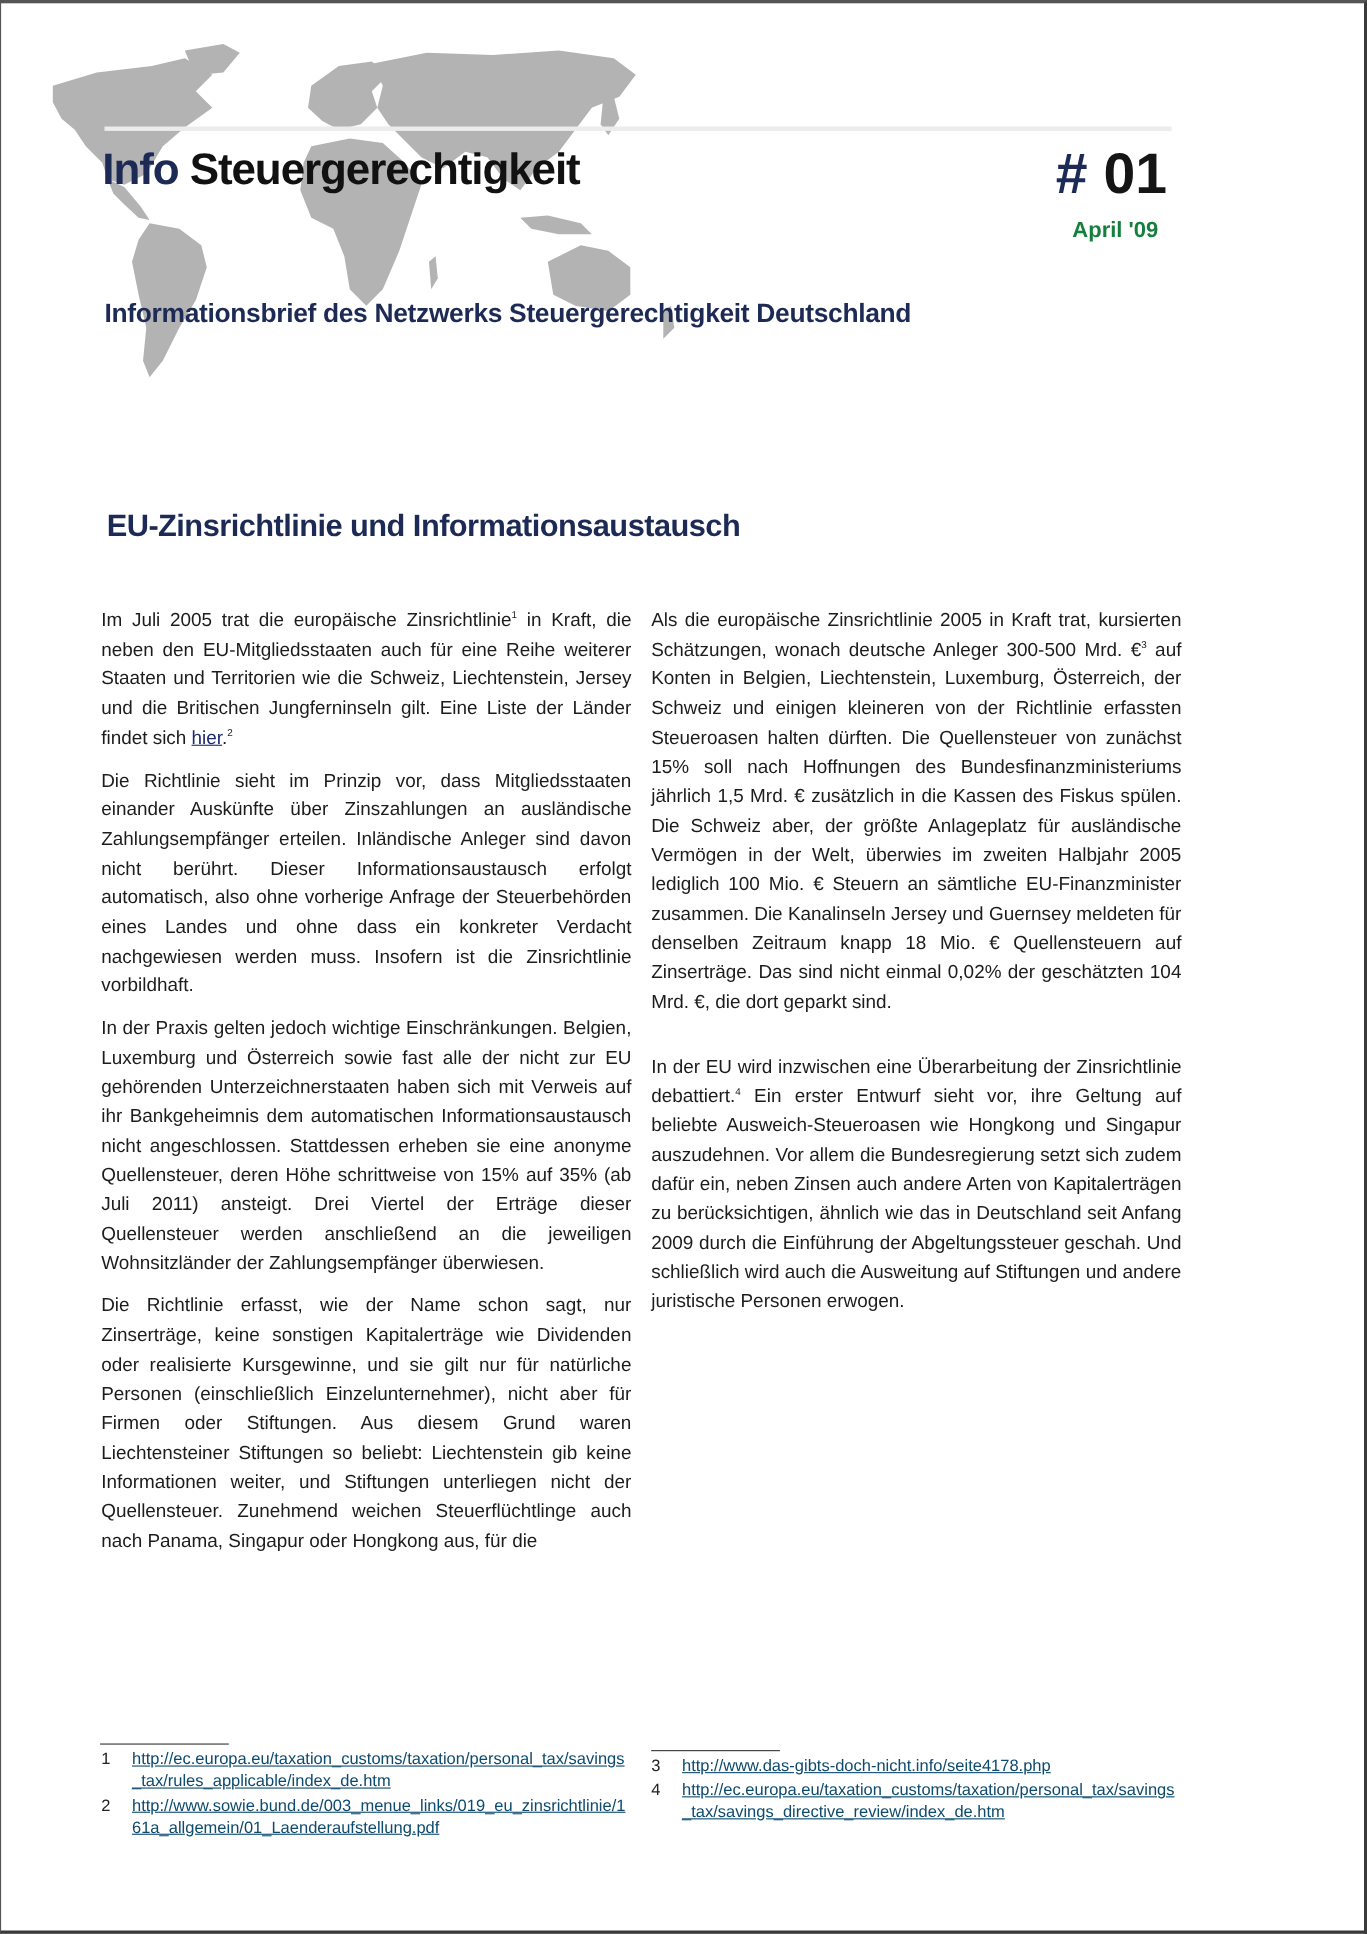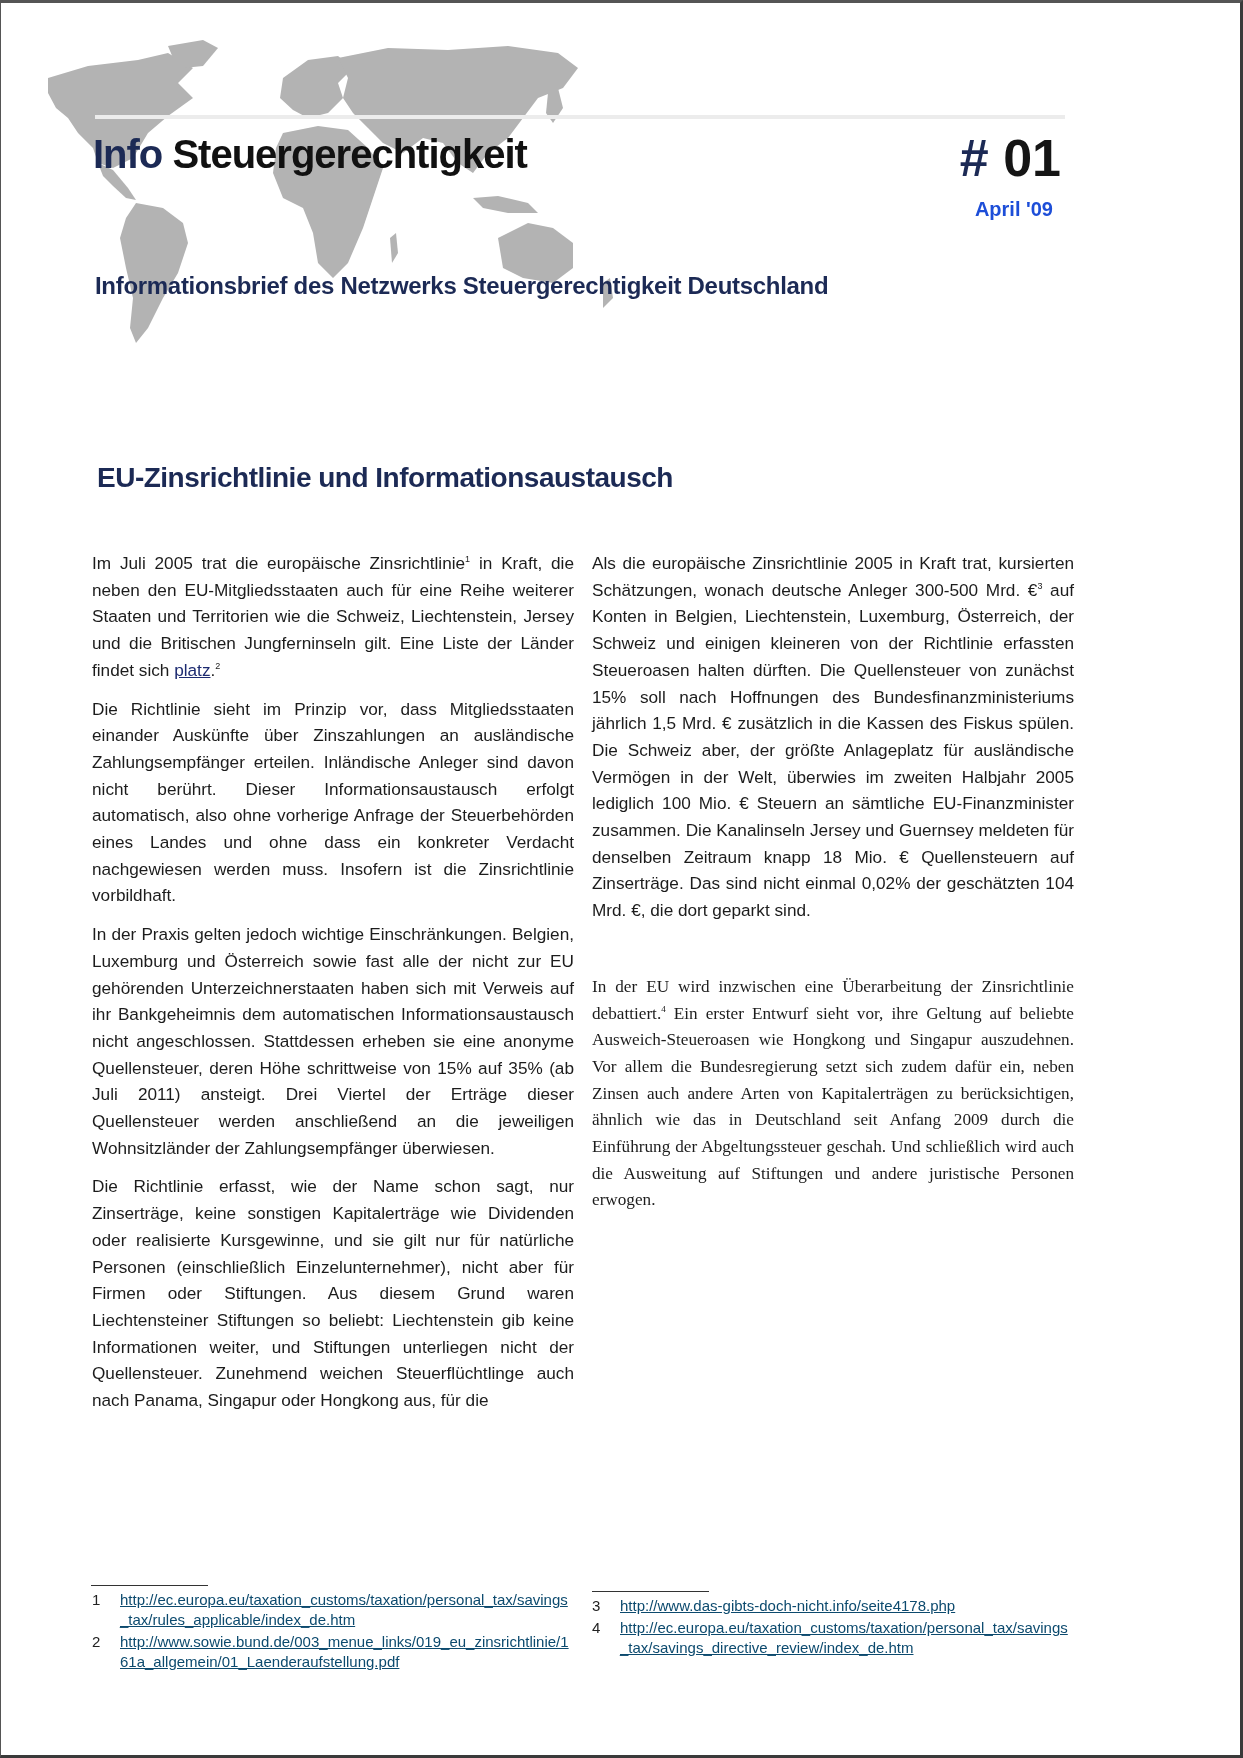--- a/index.html
+++ b/index.html
@@ -21,39 +21,39 @@
       position: absolute; left: 93px; top: 132px;
       font-size: 40px; font-weight: bold; letter-spacing: -1px; color: #111111;
       font-family: "Liberation Sans", sans-serif;
     }
     .masthead-title .info { color: #1c2a55; margin-top: 20px; }
     .issue-number {
       position: absolute; right: 182px; top: 128px; font-size: 52px; font-weight: bold; color: #151515;
     }
     .issue-number .hash { color: #1c2a55; }
     .issue-date {
-      position: absolute; right: 190px; top: 198px; font-size: 20px; font-weight: bold; color: #1d4ed8;
+      position: absolute; right: 190px; top: 198px; font-size: 20px; font-weight: bold; color: #15803d;
     }
     .subtitle {
       position: absolute; left: 95px; top: 272px; font-size: 24px; font-weight: bold; color: #1c2a55;
       letter-spacing: -0.3px;
     }
     .article-title {
       position: absolute; left: 93px; top: 458px; font-size: 28px; font-weight: bold; color: #1c2a55;
       letter-spacing: -0.5px;
     }
     .column {
       position: absolute; top: 550px; width: 482px;
       font-size: 17.2px; line-height: 26.7px; text-align: justify; hyphens: manual;
       color: #1c1c1c;
     }
     .col-left { left: 92px; }
     .col-right { left: 592px; }
     .column p { margin: 0 0 12px 0; }
-    .column p.spaced { margin-top: 50px; font-family: Liberation Serif, serif; }
+    .column p.spaced { margin-top: 32px; }
     sup { font-size: 9px; line-height: 0; vertical-align: super; }
     a.inline-link { color: #1c2a70; text-decoration: underline; }
     .fn-rule { position: absolute; height: 1px; background: #333333; width: 117px; }
     .fn-rule.left { left: 91px; top: 1585px; }
     .fn-rule.right { left: 592px; top: 1591px; }
     .footnotes { position: absolute; font-size: 15px; line-height: 20px; width: 480px; }
     .footnotes.left { left: 92px; top: 1590px; }
     .footnotes.right { left: 592px; top: 1596px; }
     .fn { display: flex; margin-bottom: 2px; }
     .fn-num { width: 28px; flex: 0 0 28px; color: #222; }
@@ -100,21 +100,21 @@
   <span>01</span>
 </div>
 <div class="issue-date">April '09</div>
 
 <div class="subtitle">Informationsbrief des Netzwerks Steuergerechtigkeit Deutschland</div>
 
 <h1 class="article-title" style="margin:4px;">EU-Zinsrichtlinie und Informationsaustausch</h1>
 
 <div class="column col-left">
   <p>
-    <span>Im Juli 2005 trat die europäische Zinsrichtlinie</span><sup>1</sup><span> in Kraft, die neben den EU-Mitgliedsstaaten auch für eine Reihe weiterer Staaten und Territorien wie die Schweiz, Liechtenstein, Jersey und die Britischen Jungferninseln gilt. Eine Liste der Länder findet sich </span><a class="inline-link" href="#">platz</a><span>.</span><sup>2</sup>
+    <span>Im Juli 2005 trat die europäische Zinsrichtlinie</span><sup>1</sup><span> in Kraft, die neben den EU-Mitgliedsstaaten auch für eine Reihe weiterer Staaten und Territorien wie die Schweiz, Liechtenstein, Jersey und die Britischen Jungferninseln gilt. Eine Liste der Länder findet sich </span><a class="inline-link" href="#">hier</a><span>.</span><sup>2</sup>
   </p>
   <p>Die Richtlinie sieht im Prinzip vor, dass Mitgliedsstaa­ten einander Auskünfte über Zinszahlungen an aus­ländische Zahlungsempfänger erteilen. Inländische Anleger sind davon nicht berührt. Dieser Informati­onsaustausch erfolgt automatisch, also ohne vorhe­rige Anfrage der Steuerbehörden eines Landes und ohne dass ein konkreter Verdacht nachgewiesen werden muss. Insofern ist die Zinsrichtlinie vorbild­haft.</p>
   <p>In der Praxis gelten jedoch wichtige Einschränkun­gen. Belgien, Luxemburg und Österreich sowie fast alle der nicht zur EU gehörenden Unterzeichnerstaa­ten haben sich mit Verweis auf ihr Bankgeheimnis dem automatischen Informationsaustausch nicht angeschlossen. Stattdessen erheben sie eine anonyme Quellensteuer, deren Höhe schrittweise von 15% auf 35% (ab Juli 2011) ansteigt. Drei Viertel der Erträge dieser Quellensteuer werden anschlie­ßend an die jeweiligen Wohnsitzländer der Zahlungs­empfänger überwiesen.</p>
   <p>Die Richtlinie erfasst, wie der Name schon sagt, nur Zinserträge, keine sonstigen Kapitalerträge wie Divi­denden oder realisierte Kursgewinne, und sie gilt nur für natürliche Personen (einschließlich Einzelunter­nehmer), nicht aber für Firmen oder Stiftungen. Aus diesem Grund waren Liechtensteiner Stiftungen so beliebt: Liechtenstein gib keine Informationen wei­ter, und Stiftungen unterliegen nicht der Quellen­steuer. Zunehmend weichen Steuerflüchtlinge auch nach Panama, Singapur oder Hongkong aus, für die</p>
 </div>
 
 <div class="column col-right">
   <p>
     <span>Als die europäische Zinsrichtlinie 2005 in Kraft trat, kursierten Schätzungen, wonach deutsche Anleger 300-500 Mrd. €</span><sup>3</sup><span> auf Konten in Belgien, Liechten­stein, Luxemburg, Österreich, der Schweiz und eini­gen kleineren von der Richtlinie erfassten Steueroa­sen halten dürften. Die Quellensteuer von zunächst 15% soll nach Hoffnungen des Bundesfinanzministe­riums jährlich 1,5 Mrd. € zusätzlich in die Kassen des Fiskus spülen. Die Schweiz aber, der größte Anlage­platz für ausländische Vermögen in der Welt, über­wies im zweiten Halbjahr 2005 lediglich 100 Mio. € Steuern an sämtliche EU-Finanzminister zusammen. Die Kanalinseln Jersey und Guernsey meldeten für denselben Zeitraum knapp 18 Mio. € Quellensteu­ern auf Zinserträge. Das sind nicht einmal 0,02% der geschätzten 104 Mrd. €, die dort geparkt sind.</span>
   </p>

